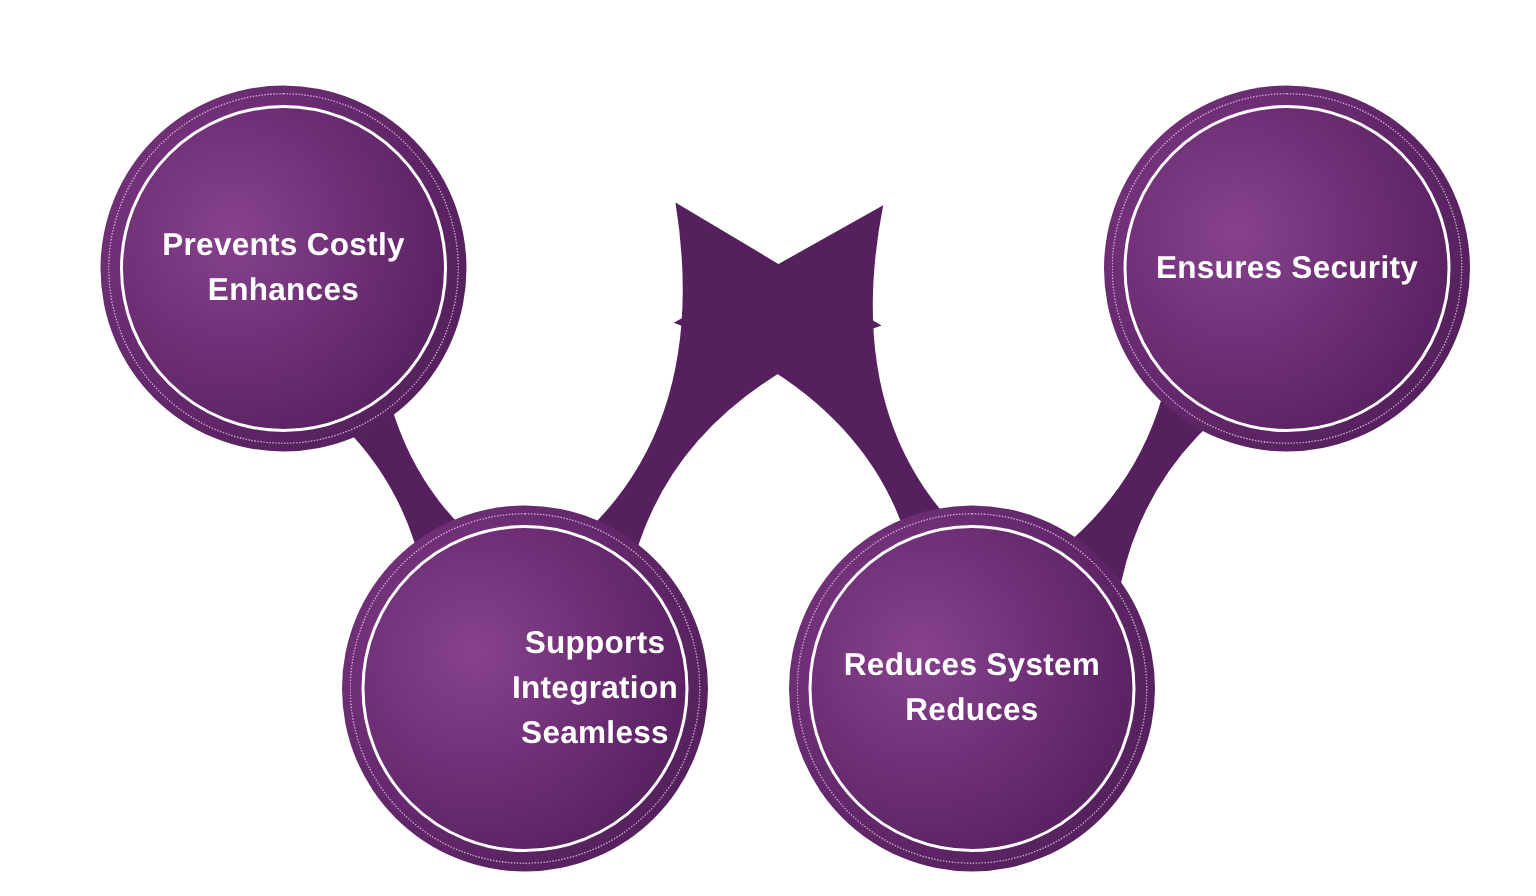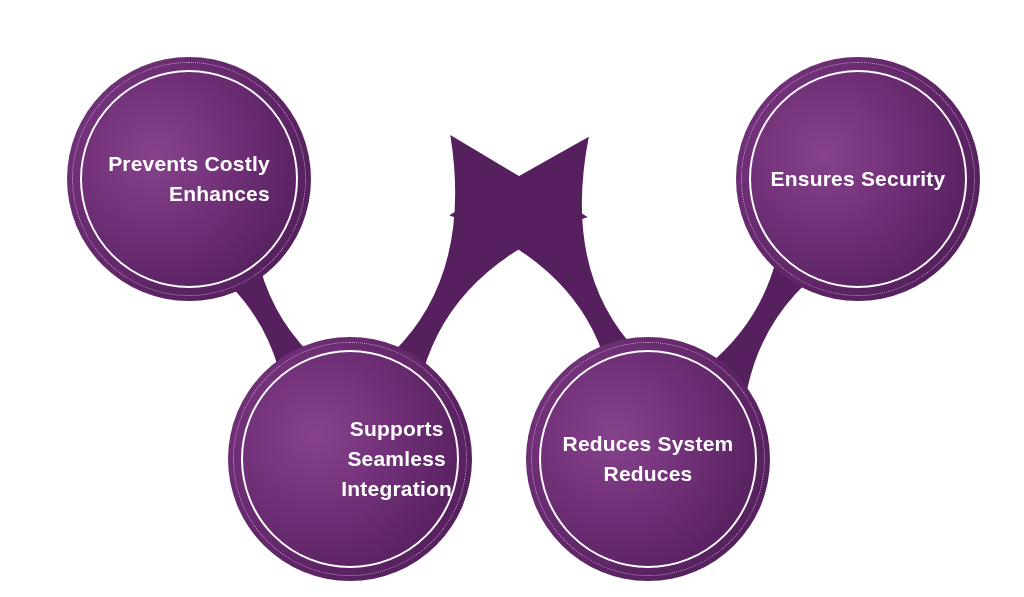--- a/index.html
+++ b/index.html
@@ -56,21 +56,21 @@
     color: #ffffff;
     font-size: 21px;
     font-weight: 700;
     line-height: 30px;
     letter-spacing: 0.2px;
     padding: 0 20px;
   }
   .bubble-label span { display: block; }
 
   
-  .b1 { left: 67px;  top: 57px; text-align: right;  }
+  .b1 { left: 67px;  top: 57px;  }
   .b2 { left: 397px; top: 54px;  }
   .b3 { left: 736px; top: 57px; text-align: right;  }
   .b4 { left: 228px; top: 337px; justify-content: flex-end; }
   .b5 { left: 526px; top: 337px; }
 </style>
 </head>
 <body>
 
 <div class="stage">
 
@@ -97,22 +97,22 @@
     <div class="bubble-label">
       <span>Ensures Security</span>
     </div>
   </div>
 
   <div class="bubble b4">
     <div class="ring-dotted"></div>
     <div class="ring-solid"></div>
     <div class="bubble-label">
       <span>Supports</span>
+      <span>Integration</span>
       <span>Seamless</span>
-      <span>Integration</span>
     </div>
   </div>
 
   <div class="bubble b5">
     <div class="ring-dotted"></div>
     <div class="ring-solid"></div>
     <div class="bubble-label">
       <span>Reduces System</span>
       <span>Reduces</span>
     </div>

